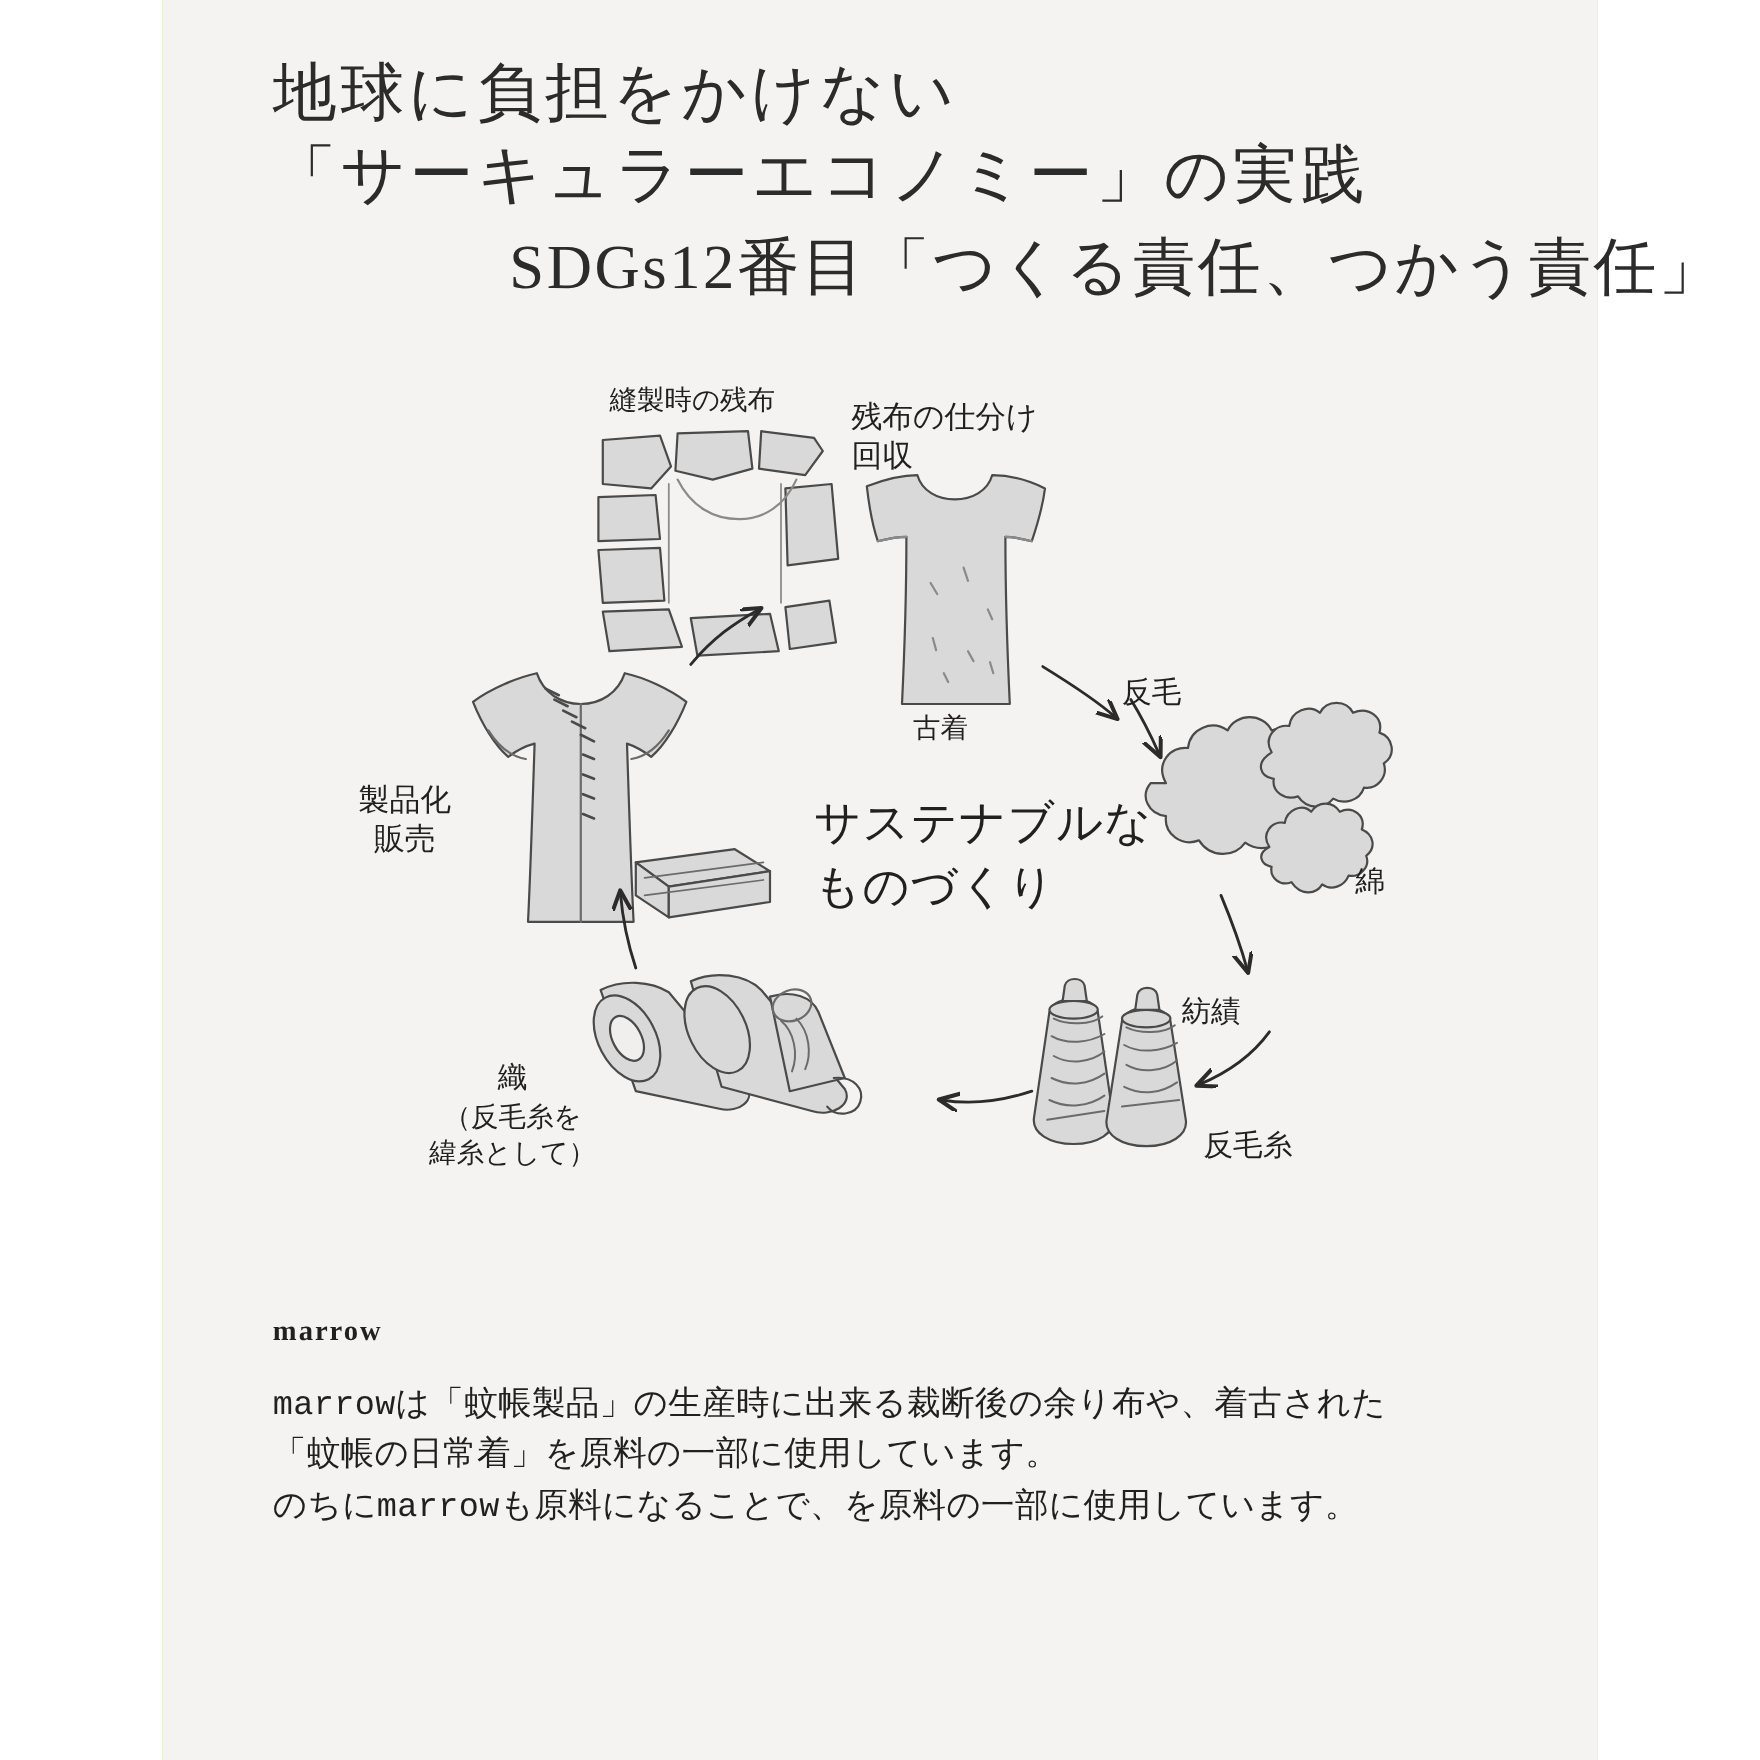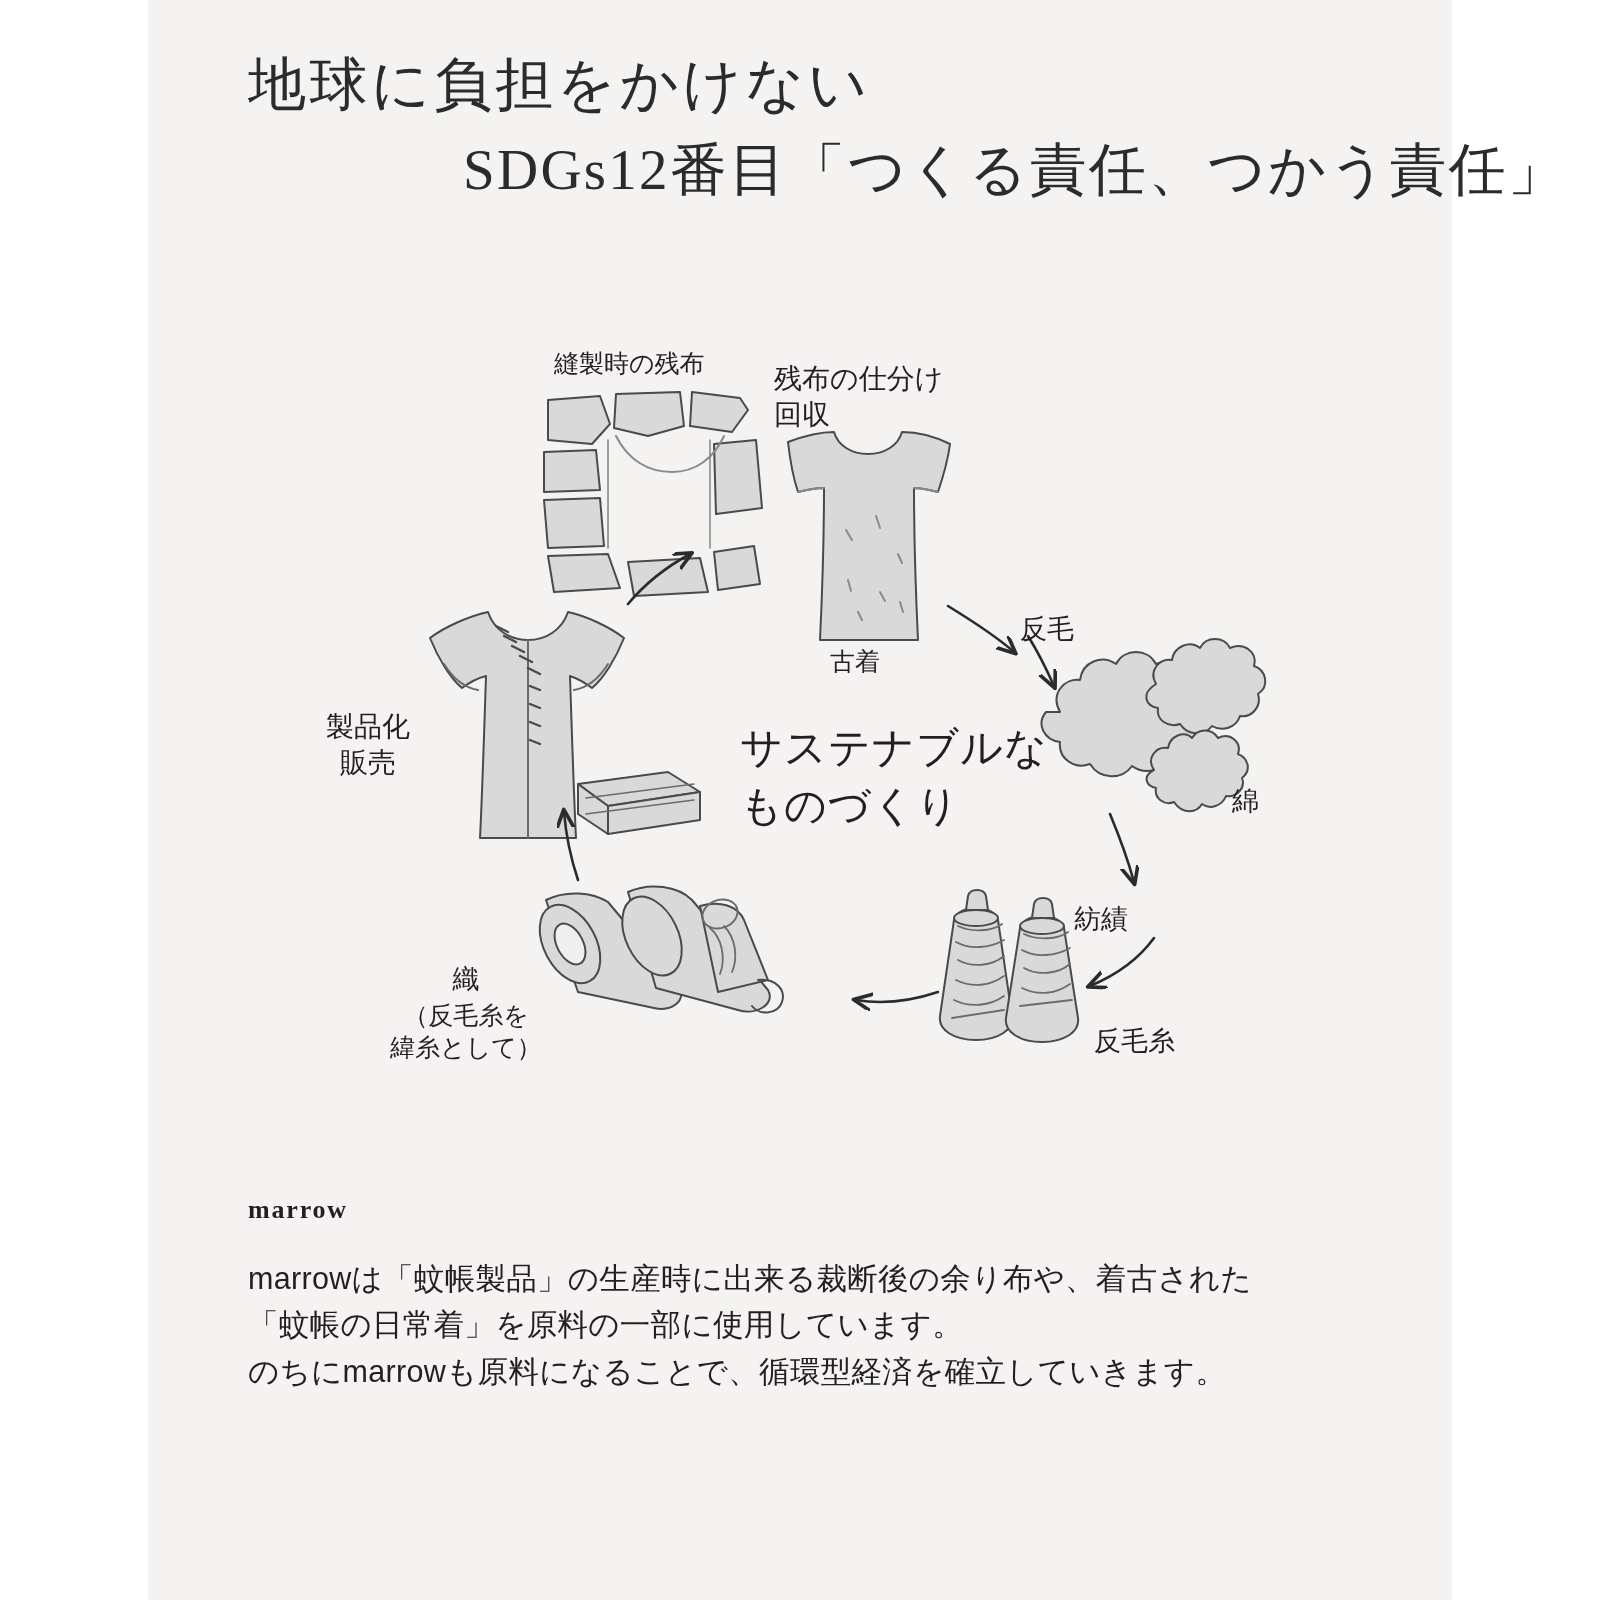--- a/index.html
+++ b/index.html
@@ -88,21 +88,21 @@
     font-size: 26px;
     letter-spacing: 0.07em;
     color: #231f20;
     text-align: center;
   }
   .body-copy {
     position: absolute;
     left: 100px;
     top: 1255px;
     width: 1150px;
-    font-family: Liberation Sans, sans-serif;
+    font-family: Liberation Mono, monospace;
     font-size: 30.5px;
     line-height: 1.52;
     letter-spacing: 0.01em;
     color: #231f20;
   }
   .body-copy p {
     margin: 0;
     white-space: pre-wrap;
   }
 </style>
@@ -110,20 +110,21 @@
 <body>
 
 <div class="page">
   <div class="edge-left"></div>
   <div class="edge-right"></div>
 
   <div class="content">
 
     <div class="heading">
       <div class="h-line">地球に負担をかけない</div>
+      <div class="h-line">「サーキュラーエコノミー」の実践</div>
       <div class="h-sub">SDGs12番目「つくる責任、つかう責任」</div>
     </div>
 
     <div class="diagram">
       <svg width="1180" height="760" viewBox="0 0 1180 760" xmlns="http://www.w3.org/2000/svg">
         <defs>
           <marker id="arrowhead" markerWidth="9" markerHeight="9" refX="6" refY="3.2" orient="auto">
             <path d="M0,0 L7,3.2 L0,6.4" fill="none" stroke="#2b2b2b" stroke-width="1.4" stroke-linecap="round" stroke-linejoin="round"></path>
           </marker>
         </defs>
@@ -248,17 +249,17 @@
           <text x="492" y="422" font-size="42" letter-spacing="1">サステナブルな</text>
           <text x="492" y="480" font-size="42" letter-spacing="1">ものづくり</text>
         </g>
       </svg>
     </div>
 
     <div class="brand">marrow</div>
     <div class="body-copy">
       <p>marrowは「蚊帳製品」の生産時に出来る裁断後の余り布や、着古された
 「蚊帳の日常着」を原料の一部に使用しています。</p>
-      <p>のちにmarrowも原料になることで、循環型経済を確立していきます。</p>
+      <p>のちにmarrowも原料になることで、を原料の一部に使用しています。</p>
     </div>
 
   </div>
 </div>
 
 </body></html>

